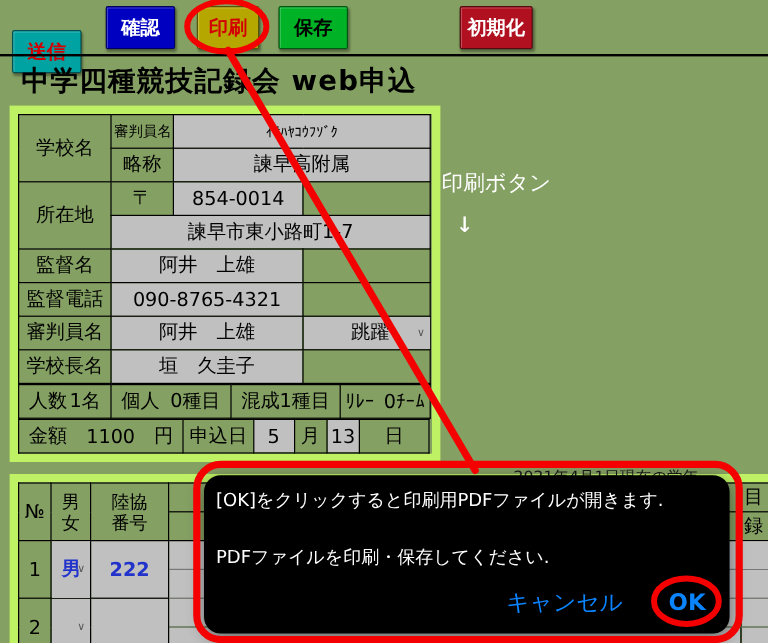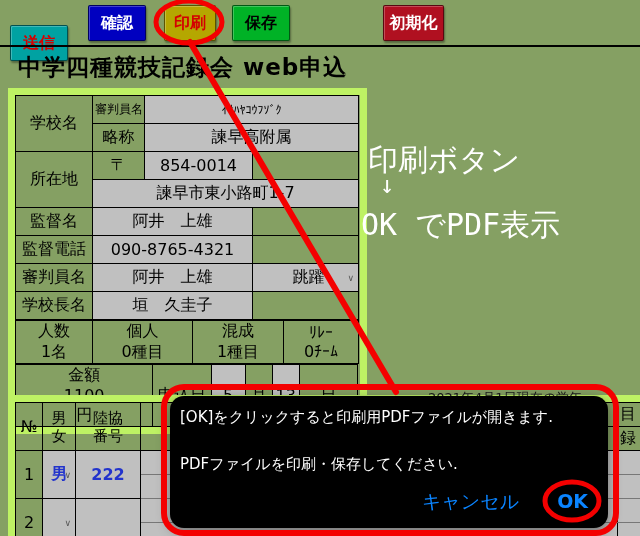--- a/index.html
+++ b/index.html
@@ -24,28 +24,28 @@
   
   .twrap{position:absolute;border:7px solid #bef264;}
   table{border-collapse:collapse;table-layout:fixed;}
   td{border:1px solid #000;font-size:16px;text-align:center;padding:0 2px;overflow:hidden;white-space:nowrap;box-sizing:border-box;}
   td.lab{background:transparent;}
   td.in{background:#c0c0c0;}
   td.small{font-size:12px;}
   .sel{position:relative;text-align:center;padding-left:8px;margin-top:12px;}
   .chev{position:absolute;right:4px;top:50%;transform:translateY(-50%);font-size:9px;color:#555;}
   .blue{color:#2233cc;font-weight:bold;}
-  .spread{display:flex;justify-content:space-between;align-items:center;padding:0 6px;flex-direction:column;}
+  .spread{display:flex;justify-content:space-between;align-items:center;padding:0 6px;}
   .twoline{line-height:1.2;font-size:15px;}
   td.sub{border-top:1px solid #777;border-bottom:1px solid #777;}
   
   .wnote{
     position:absolute;color:#fff;z-index:3;
     font-family:"DejaVu Sans Mono","Liberation Mono",monospace;
-    font-size:30px;white-space:nowrap;
+    font-size:18px;white-space:nowrap;
   }
   
   #clipped-note{position:absolute;left:428px;top:389px;font-size:13px;color:#1a1a1a;z-index:5;white-space:nowrap;}
   
   #dialog{
     position:absolute;left:170px;top:396px;width:438px;height:132px;
     background:#000000;border-radius:14px;z-index:10;color:#fff;
     box-shadow:0 4px 14px rgba(0,0,0,.45);
   }
   #dialog .msg{position:absolute;left:10px;font-size:15px;white-space:nowrap;}
@@ -249,21 +249,20 @@
       <tr style="height:24px">
         <td class="in sub"></td>
         <td class="in sub"></td>
       </tr>
     </tbody>
       </table>
   </div>
 
   <div class="wnote" style="left:368px;top:140px">印刷ボタン</div>
   <div class="wnote" style="left:380px;top:171px;font-size:24px">↓</div>
-  <div class="wnote" style="left:361px;top:205px">OK でPDF表示</div>
 
   <div id="clipped-note">2021年4月1日現在の学年</div>
 
   <div id="dialog">
     <div class="msg" style="top:12px">[OK]をクリックすると印刷用PDFファイルが開きます.</div>
     <div class="msg" style="top:59px">PDFファイルを印刷・保存してください.</div>
     <div id="dlg-buttons">
       <span class="dlg-btn">キャンセル</span>
       <span class="dlg-btn ok">OK</span>
     </div>

